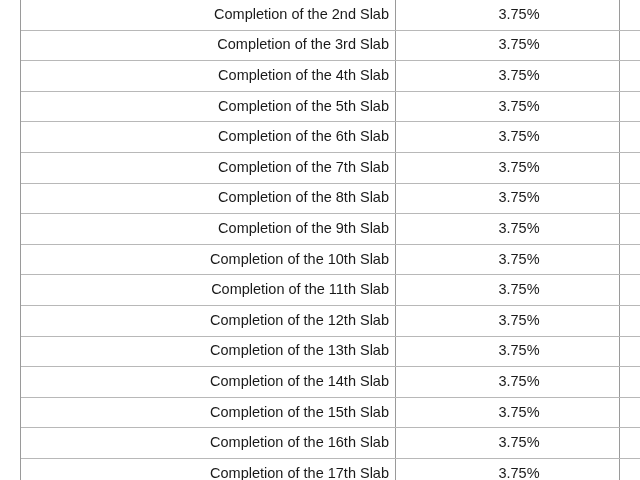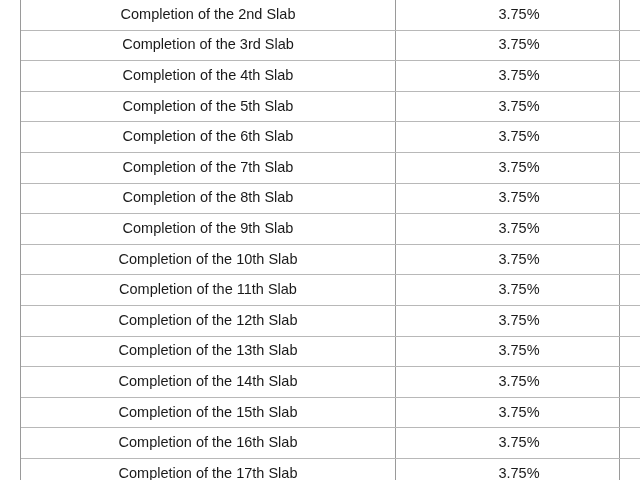--- a/index.html
+++ b/index.html
@@ -50,21 +50,21 @@
     line-height: 1.1;
   }
   table.payment-table tr td:last-child {
     border-right: none;
   }
   table.payment-table tr:last-child td {
     border-bottom: none;
   }
   td.milestone {
     width: 362px;
-    text-align: center;
+    text-align: right;
   }
   td.percent {
     width: 234px;
     text-align: center;
   }
 </style>
 </head>
 <body>
 
 <div class="page">

